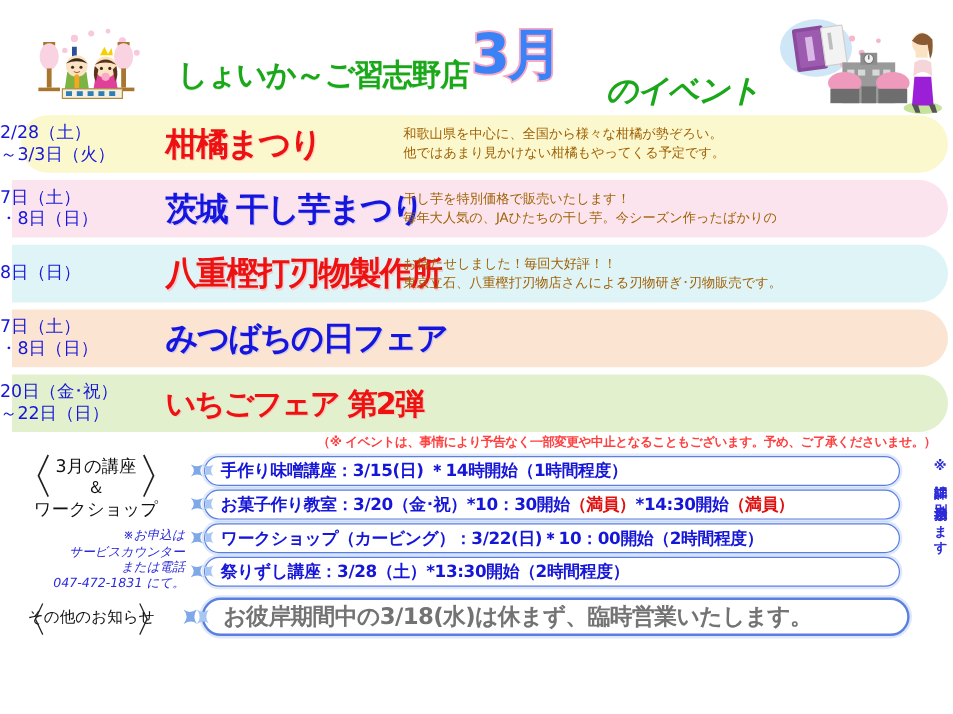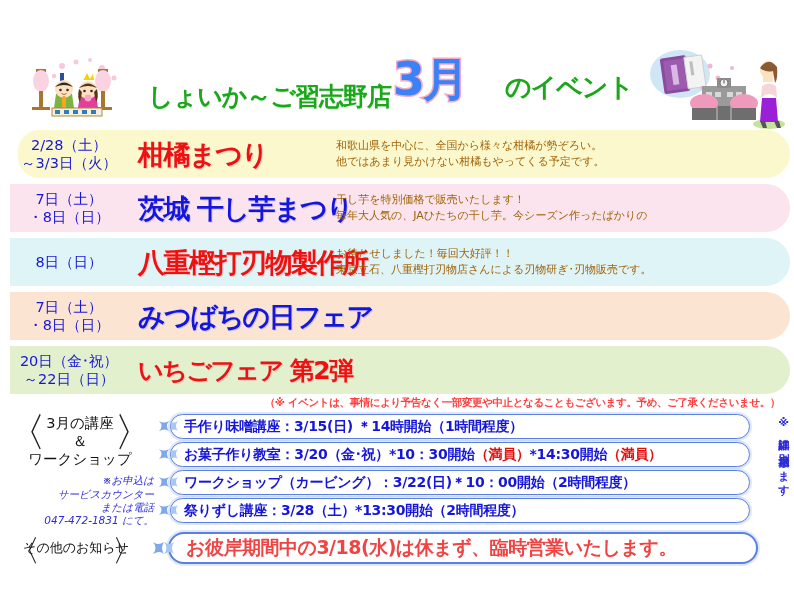--- a/index.html
+++ b/index.html
@@ -1,60 +1,60 @@
 <!DOCTYPE html>
 <html><head>
 <meta charset="utf-8">
 <style>
   html,body{margin:0;padding:0;background:#fff;}
   body{
     width:794px;height:595px;overflow:hidden;position:relative;
     font-family:"DejaVu Sans","Liberation Sans",sans-serif;
     -webkit-font-smoothing:antialiased;
   }
-  .page{position:relative;width:794px;height:450px;margin-top:34px;}
+  .page{position:relative;width:794px;height:450px;}
 
   
   .header{position:relative;height:92px;}
   .hina{position:absolute;left:14px;top:22px;width:120px;height:70px;}
   .store-name{
     position:absolute;left:148px;top:46px;
     font-size:25px;font-weight:bold;color:#1aa81a;
     letter-spacing:-1px;white-space:nowrap;
     text-shadow:0 1px 0 #d9f2d9;
   }
   .month-big{
     position:absolute;left:393px;top:22px;
     font-size:46px;font-weight:bold;
     color:#3b82f6;-webkit-text-stroke:3px #f7a8c4;
     paint-order:stroke fill;
     letter-spacing:-2px;line-height:1;
   }
   .of-event{
-    position:absolute;left:505px;top:36px;
+    position:absolute;left:505px;top:58px;
     font-size:26px;font-weight:bold;color:#1aa81a;
-    letter-spacing:-1px;white-space:nowrap;
+    letter-spacing:-1px;white-space:nowrap;font-style:italic;
   }
   .sch-illus{position:absolute;left:640px;top:14px;width:150px;height:82px;}
 
   
   .events{position:relative;margin-top:2px;}
   .erow{
     position:relative;display:flex;align-items:center;
     height:52px;margin-bottom:2px;
   }
   .erow .band{
     position:absolute;left:10px;right:4px;top:2px;bottom:2px;
     border-radius:0 28px 28px 0;
     z-index:0;
   }
   .erow.r1 .band{left:18px;border-radius:30px 34px 34px 30px;}
   .erow .date{
     position:relative;z-index:2;width:138px;flex:0 0 138px;
-    text-align:center;color:#1616d8;font-size:14.5px;
+    text-align:left;color:#1616d8;font-size:14.5px;
     line-height:1.25;font-weight:500;letter-spacing:0px;
   }
   .erow .date .l2{display:block;}
   .erow .title{
     position:relative;z-index:2;width:192px;flex:0 0 192px;
     font-size:27px;font-weight:bold;
     letter-spacing:-1.5px;line-height:1;white-space:nowrap;
   }
   .erow .title.red{color:#ee1111;text-shadow:1px 1px 0 rgba(255,180,180,.6);}
   .erow .title.blue{color:#1515dd;text-shadow:1px 1px 0 rgba(170,170,255,.5);}
@@ -133,21 +133,21 @@
     display:flex;align-items:center;
   }
   .opill .pill{
     position:absolute;left:16px;right:0;top:0;bottom:0;
     border:2px solid #5a7fe0;border-radius:18px;background:#fff;
     box-shadow:0 0 0 2px rgba(160,190,240,.35);
   }
   .opill .rib{position:absolute;left:0;top:7px;width:22px;height:18px;z-index:3;}
   .opill .otext{
     position:relative;z-index:2;padding-left:34px;
-    font-size:19px;font-weight:bold;color:#ef4444;letter-spacing:-0.5px;
+    font-size:19px;font-weight:bold;color:#737373;letter-spacing:-0.5px;
     white-space:nowrap;
   }
 </style>
 </head>
 <body>
 
 <div class="page">
 
   <div class="header">
 

